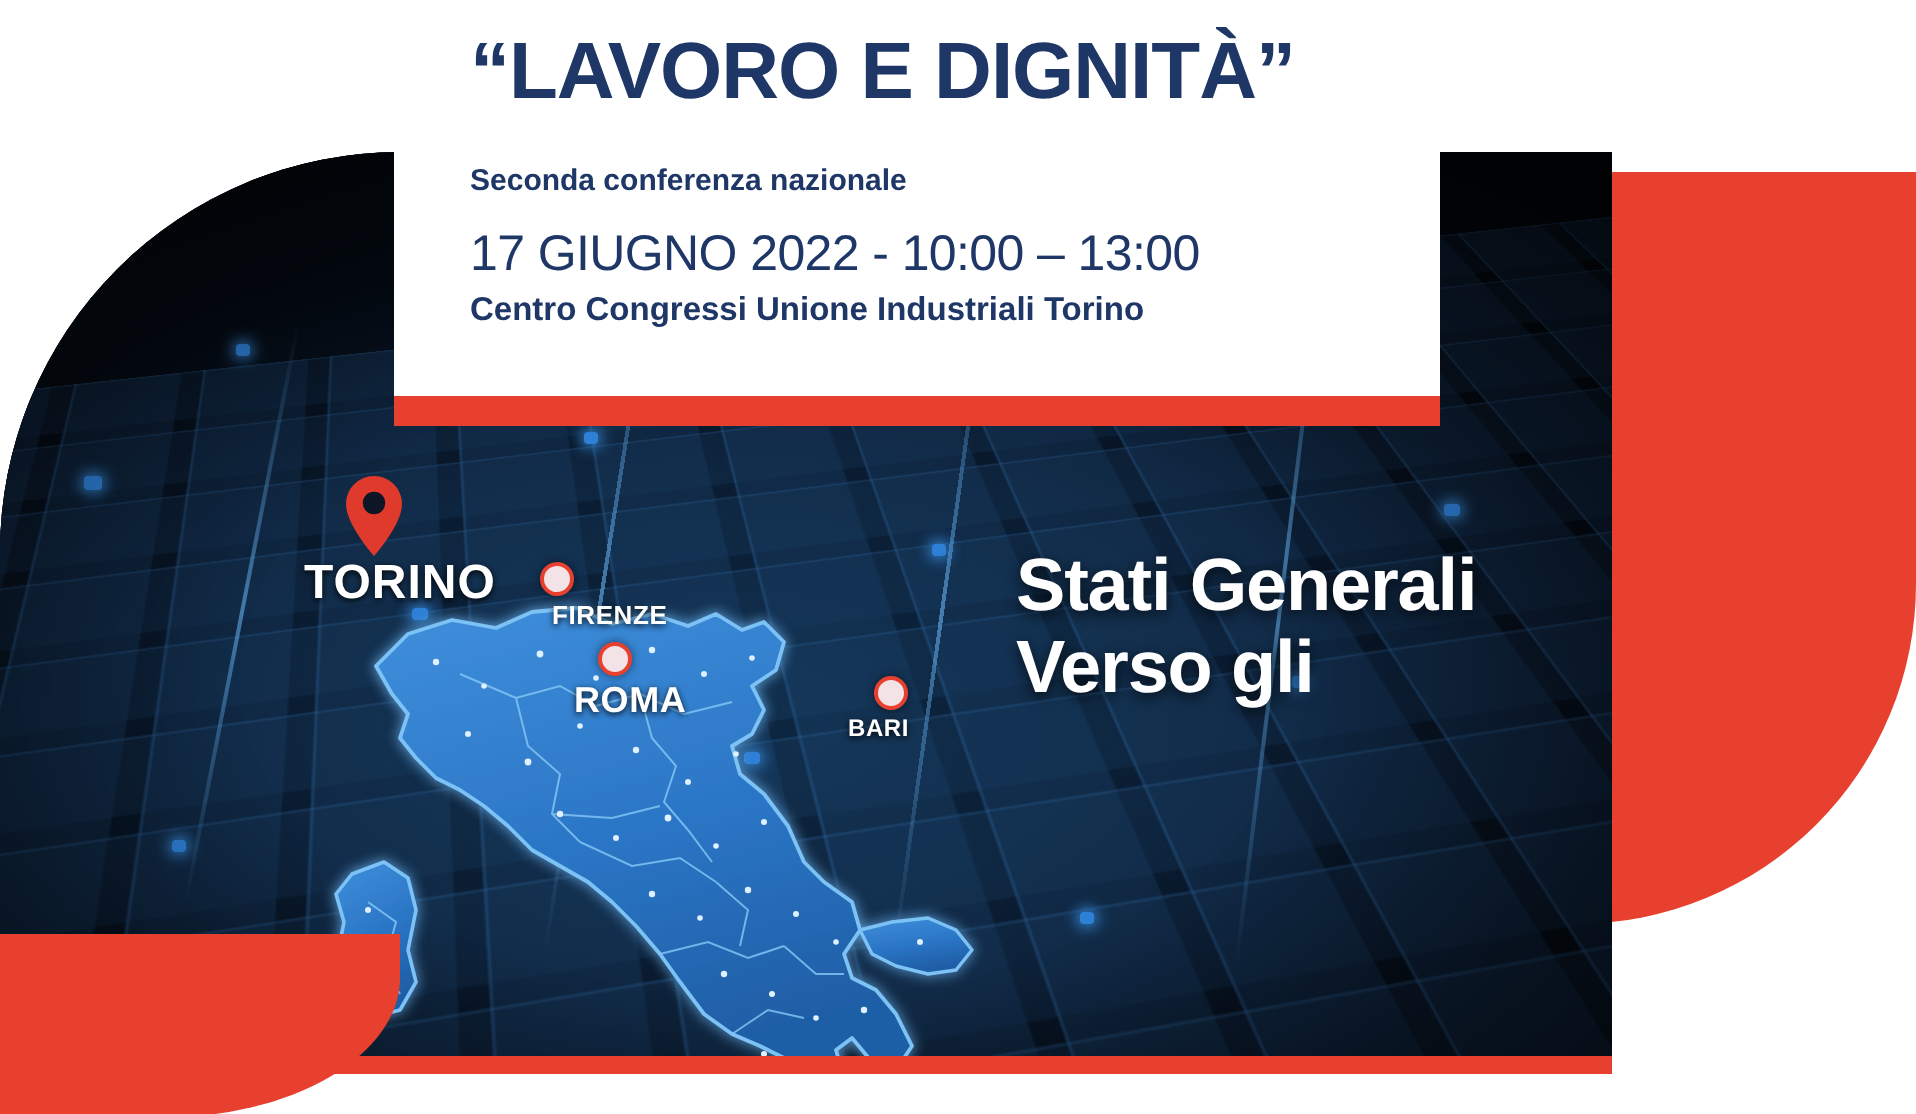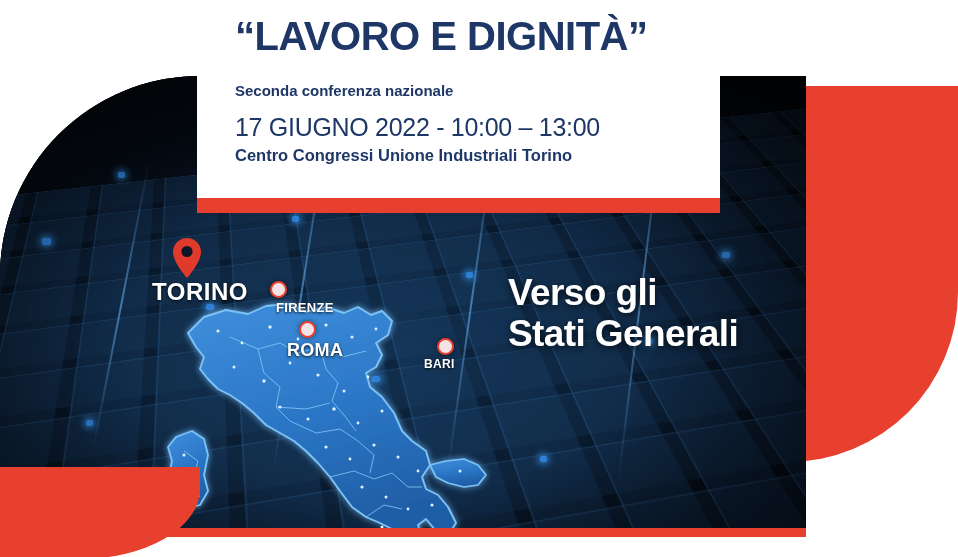--- a/index.html
+++ b/index.html
@@ -260,22 +260,22 @@
   <div class="city-dot" style="left:270px;top:281px;"></div>
   <div class="city-dot" style="left:299px;top:321px;"></div>
   <div class="city-dot" style="left:437px;top:338px;"></div>
 
   <div class="city-label lbl-torino">TORINO</div>
   <div class="city-label lbl-firenze">FIRENZE</div>
   <div class="city-label lbl-roma">ROMA</div>
   <div class="city-label lbl-bari">BARI</div>
 
   <div class="slogan">
+    <div>Stati Generali</div>
     <div>Verso gli</div>
-    <div>Stati Generali</div>
   </div>
 
   <div class="red-underbar"></div>
   <div class="red-footbar"></div>
   <div class="red-bottom-left"></div>
 
   <div class="text-card">
     <div class="t-title">“LAVORO E DIGNITÀ”</div>
     <div class="t-sub">Seconda conferenza nazionale</div>
     <div class="t-date">17 GIUGNO 2022 - 10:00 – 13:00</div>

